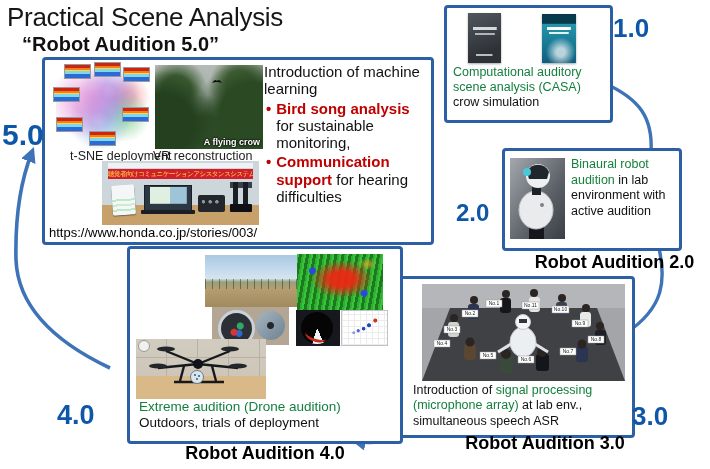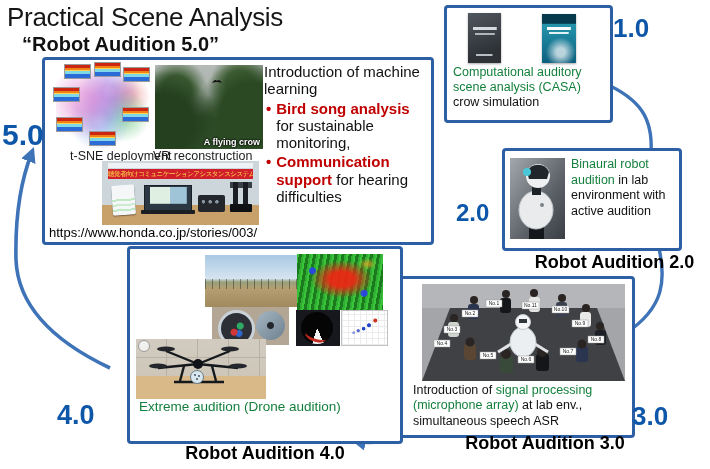--- a/index.html
+++ b/index.html
@@ -358,16 +358,17 @@
         <ellipse cx="22" cy="27" rx="9" ry="2.4" fill="#23262b"></ellipse>
         <ellipse cx="102" cy="27" rx="9" ry="2.4" fill="#23262b"></ellipse>
         <circle cx="61" cy="38" r="6.5" fill="#d8e6ee" stroke="#6a7c88"></circle>
         <circle cx="59" cy="36" r="0.9" fill="#345"></circle>
           <circle cx="63" cy="37" r="0.9" fill="#345"></circle>
           <circle cx="61" cy="40" r="0.9" fill="#345"></circle>
       </svg>
     </div>
     <div id="desc4" class="abs">
       <div class="red">Extreme audition (Drone audition)</div>
+      <div>Outdoors, trials of deployment</div>
     </div>
   </div>
 
 </div>
 
 </body></html>

